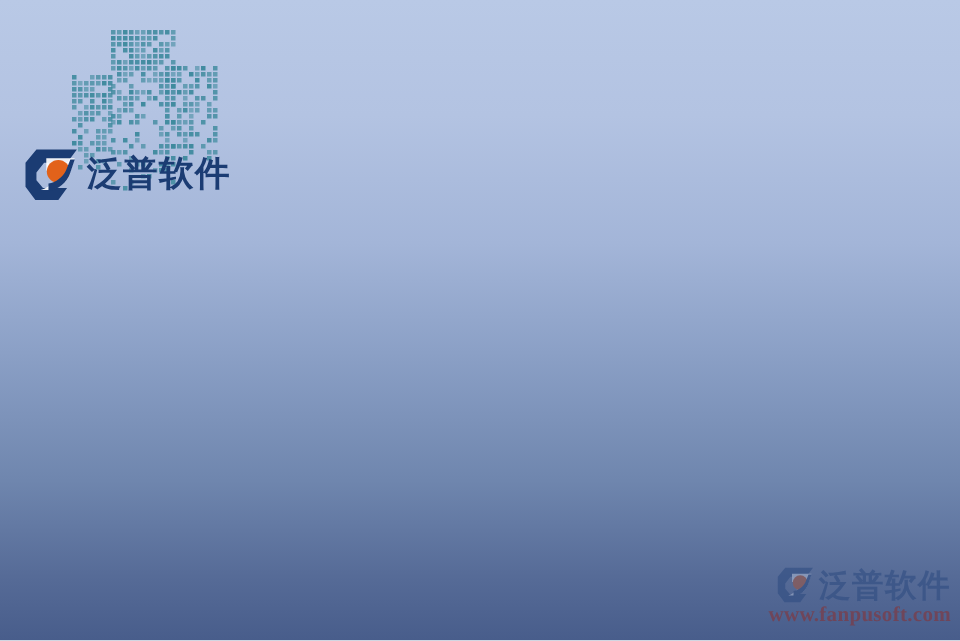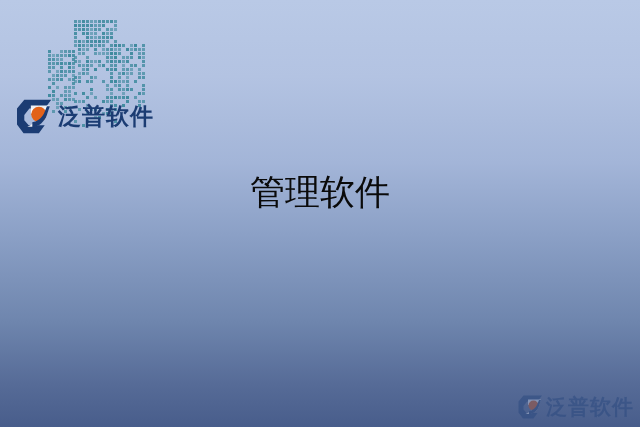--- a/index.html
+++ b/index.html
@@ -459,28 +459,28 @@
       <path d="M40 18 L92 18 L84 42 C80 60 64 74 44 76 L30 76 C48 70 60 56 62 40 L40 40 Z" fill="#ffffff" opacity="0.92"></path>
       <circle cx="62" cy="42" r="21" fill="#e2621a"></circle>
       <path d="M44 64 C58 62 70 52 76 40 L84 20 L92 20 L84 44 C78 62 62 76 44 78 Z" fill="#1b3c73"></path>
     </svg>
     <div id="brand-text">
       <div id="brand-cn">泛普软件</div>
     </div>
   </div>
 
   <div id="headline">
-    <span class="line">管理软件</span>
   </div>
 
   <div id="watermark">
     <div id="wm-row">
       <svg id="wm-mark" viewBox="0 0 100 96">
         <path d="M22 2 L96 2 L78 26 L36 26 L22 44 L22 58 L34 72 L78 72 L62 94 L20 94 L2 70 L2 26 Z" fill="#2c4a80"></path>
         <path d="M40 18 L92 18 L84 42 C80 60 64 74 44 76 L30 76 C48 70 60 56 62 40 L40 40 Z" fill="#c3cde0" opacity="0.85"></path>
         <circle cx="62" cy="42" r="20" fill="#a1553f"></circle>
         <path d="M44 64 C58 62 70 52 76 40 L84 20 L92 20 L84 44 C78 62 62 76 44 78 Z" fill="#2c4a80"></path>
       </svg>
       <div id="wm-cn">泛普软件</div>
     </div>
+    <div id="wm-url">www.fanpusoft.com</div>
   </div>
 
 </div>
 
 </body></html>

